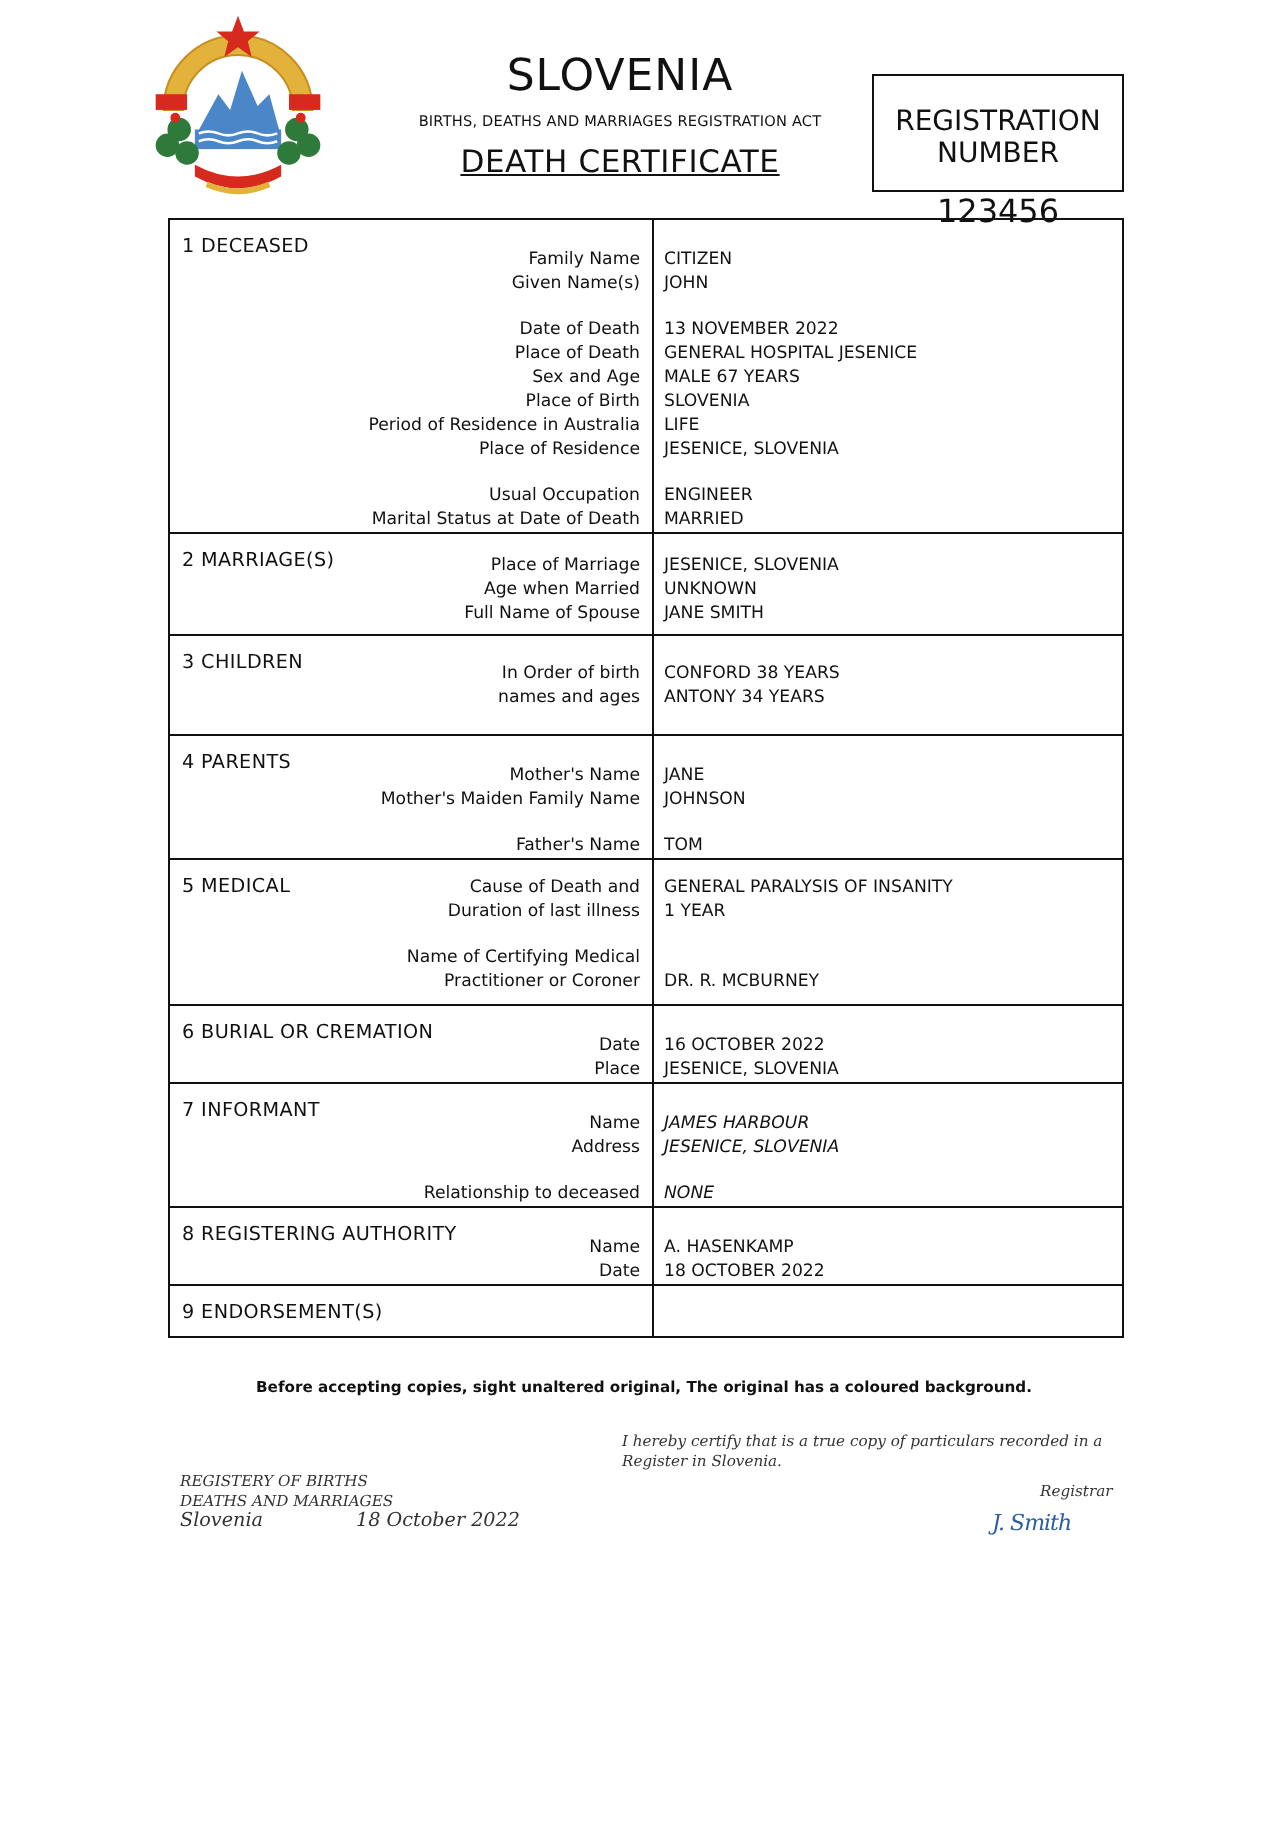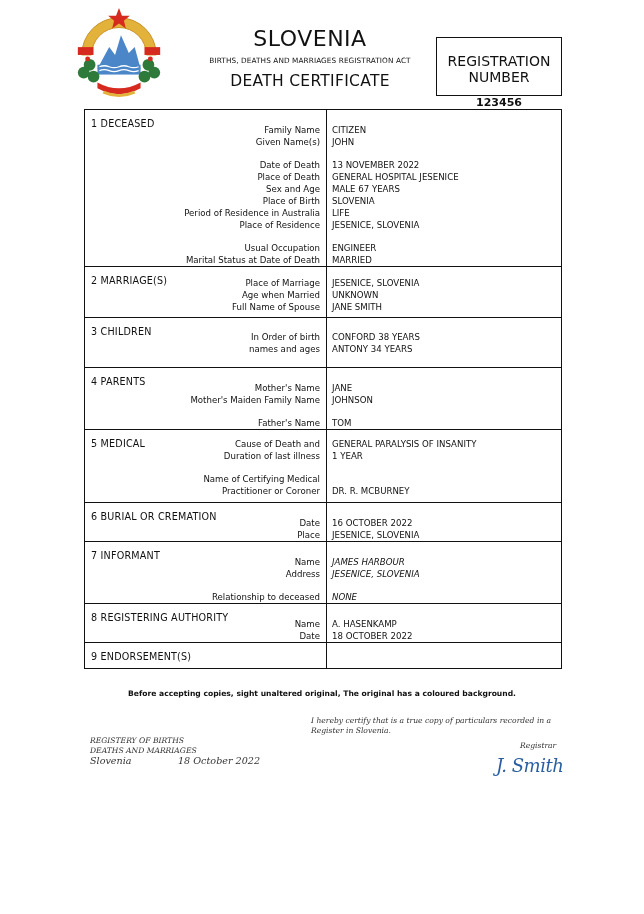--- a/index.html
+++ b/index.html
@@ -1,37 +1,37 @@
 <!DOCTYPE html>
 <html><head>
 <meta charset="utf-8">
 <style>
   html, body { margin:0; padding:0; background:#ffffff; }
   body { width:644px; height:914px; position:relative; font-family:"DejaVu Sans", sans-serif; color:#111; overflow:hidden; }
   .emblem { position:absolute; left:70px; top:4px; width:98px; height:98px; }
   .title { position:absolute; left:200px; width:220px; text-align:center; }
   .t1 { top:26px; font-size:22px; font-weight:500; letter-spacing:0.5px; }
   .t2 { top:56px; font-size:7.3px; letter-spacing:0.1px; }
-  .t3 { top:72px; font-size:15.5px; letter-spacing:0.3px; }
+  .t3 { top:72px; font-size:15.5px; letter-spacing:0.3px;text-decoration:underline; }
   .regbox { position:absolute; left:436px; top:37px; width:124px; height:57px; border:1.2px solid #111; text-align:center; }
   .regbox .lbl { font-size:14px; margin-top:15px; }
-  .regbox .num { font-size:11px; margin-top:11px; font-weight:700; }
+  .regbox .num { font-size:16px; margin-top:11px; font-weight:400; }
   table.cert { position:absolute; left:84px; top:109px; width:478px; border-collapse:collapse; font-size:8.6px; }
   table.cert td { border:1.2px solid #111; vertical-align:top; padding:0; }
   td.left { width:241px; position:relative; }
   td.right { padding-left:5px !important; }
   .sec { position:absolute; left:6px; top:8px; font-size:9.6px; font-weight:500; letter-spacing:0.2px; }
   .lines { padding-right:6px; text-align:right; }
   .ln { height:12px; line-height:12px; white-space:nowrap; }
   .vals .ln { text-align:left; }
   .gap { height:11px; }
   .note { position:absolute; left:0; width:644px; top:689px; text-align:center; font-size:7.6px; font-weight:600; }
   .it { position:absolute; font-family:"DejaVu Serif", serif; font-style:italic; font-size:7.6px; color:#333; line-height:10px; }
   .it.big { font-size:9.6px; }
-  .sig { position:absolute; left:496px; top:755px; font-family:"DejaVu Serif", serif; font-style:italic; font-size:18px; color:#2a5ea0; letter-spacing:-0.5px; }
+  .sig { position:absolute; left:496px; top:755px; font-family:"DejaVu Serif", serif; font-style:italic; font-size:11px; color:#2a5ea0; letter-spacing:-0.5px; }
 </style>
 </head>
 <body>
 
 <svg class="emblem" viewBox="0 0 100 100">
   <path d="M50 14 A38 38 0 0 0 12 52 L22 52 A28 28 0 0 1 78 52 L88 52 A38 38 0 0 0 50 14 Z" fill="#e2b23a" stroke="#c98d1f" stroke-width="1"></path>
   <polygon points="50,4 53,12 61,12 55,17 57,25 50,20 43,25 45,17 39,12 47,12" fill="#d62a1e"></polygon>
   <path d="M26 40 Q50 20 74 40 L74 72 Q50 86 26 72 Z" fill="#ffffff"></path>
   <polygon points="28,66 40,44 46,52 52,32 60,50 66,44 72,66" fill="#4a86c8"></polygon>
   <rect x="28" y="62" width="44" height="10" fill="#4a86c8"></rect>

